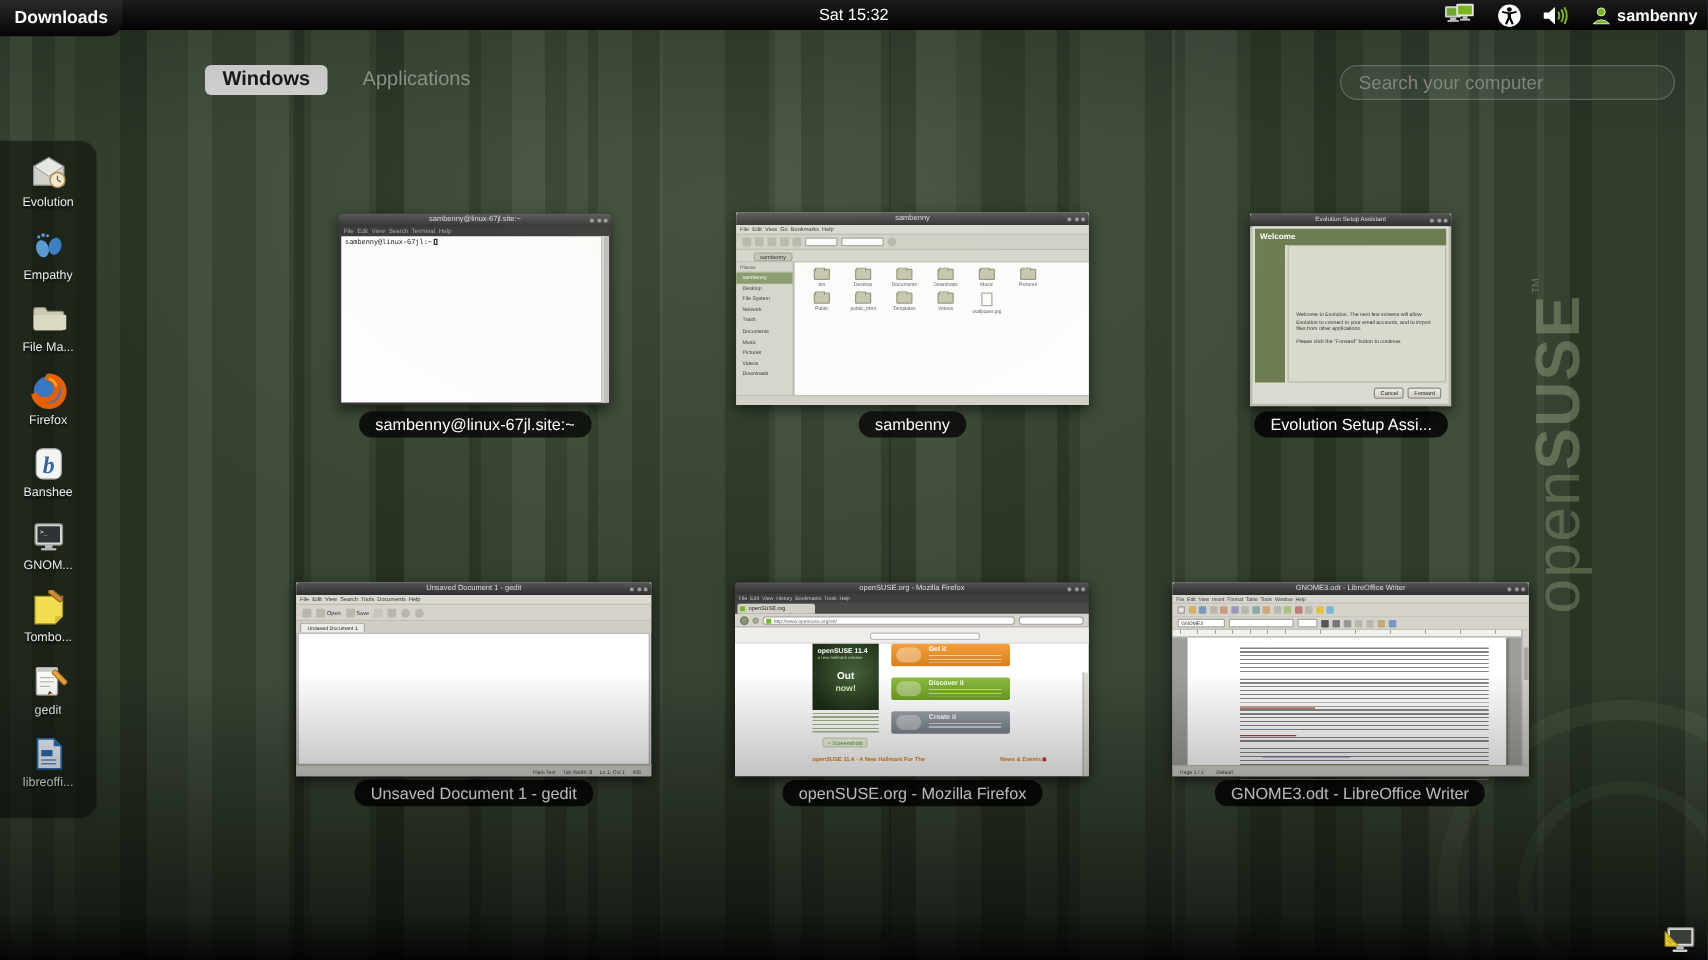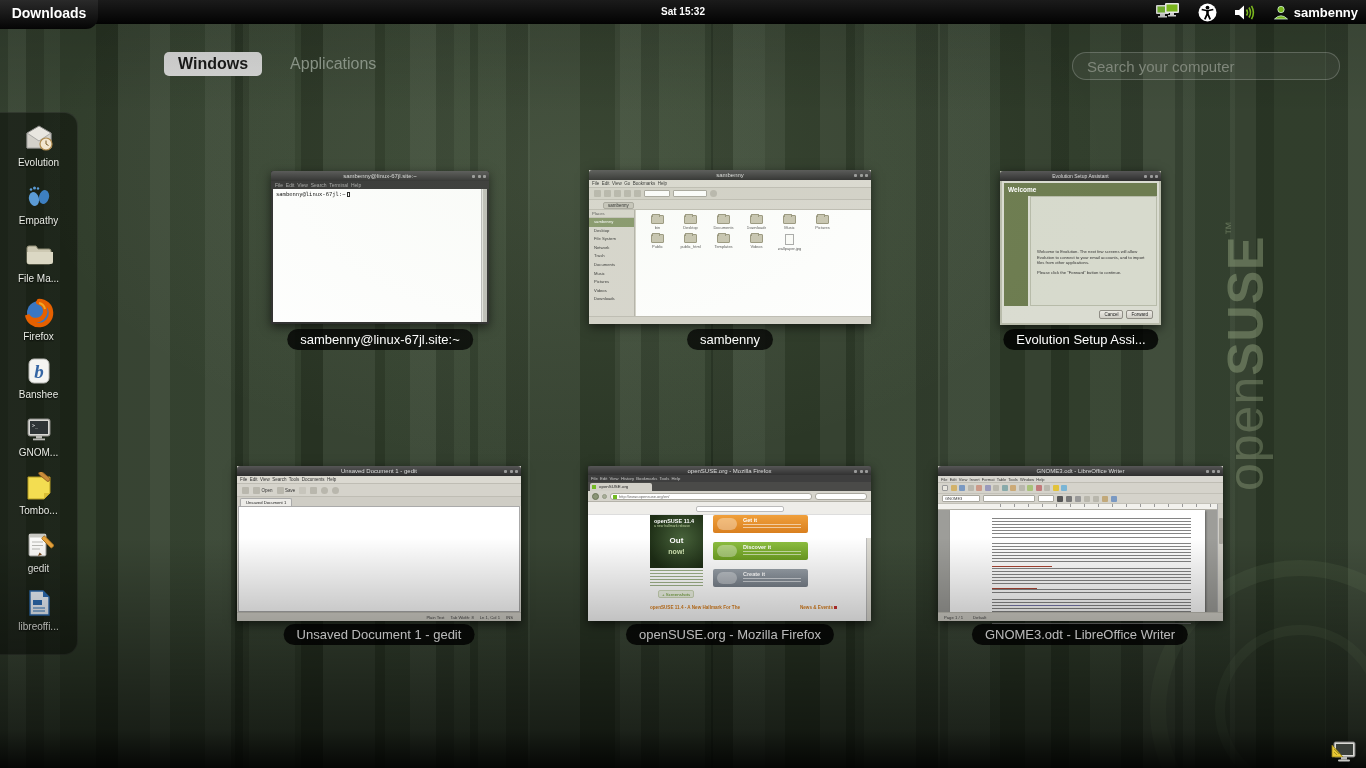--- a/index.html
+++ b/index.html
@@ -34,21 +34,21 @@
   #brand .bold { font-weight:bold; }
   #brand sup { font-size:14px; vertical-align:28px; }
 
   
   #topbar { position:absolute; left:0; top:0; width:1366px; height:24px;
     background:linear-gradient(#1b1b1b,#020202); color:#fff; z-index:50; }
   #activities-tab { position:absolute; left:0; top:0; width:98px; height:29px;
     background:linear-gradient(#2a2a2a,#050505); border-bottom-right-radius:12px;
     font-size:14px; font-weight:bold; color:#fff; line-height:26px; text-align:center; cursor:pointer; }
   #clock { position:absolute; left:0; right:0; top:0; text-align:center;
-    font-size:10px; font-weight:bold; line-height:24px; }
+    font-size:13px; font-weight:normal; line-height:24px; }
   #status-area { position:absolute; right:8px; top:0; height:24px; display:flex; align-items:center; gap:17px; }
   #status-area svg { display:block; }
   #user-menu { display:flex; align-items:center; gap:5px; font-size:13px; font-weight:bold; color:#fff; cursor:pointer; }
 
   
   #view-tabs { position:absolute; left:164px; top:52px; display:flex; gap:14px; align-items:center; }
   .view-tab { font-size:16px; padding:3px 14px; border-radius:5px; cursor:pointer; }
   .view-tab.active { background:#d9d9d9; color:#151515; font-weight:bold; }
   .view-tab.inactive { color:#8e998c; }
   #search-box { position:absolute; left:1072px; top:52px; width:268px; height:28px; }

